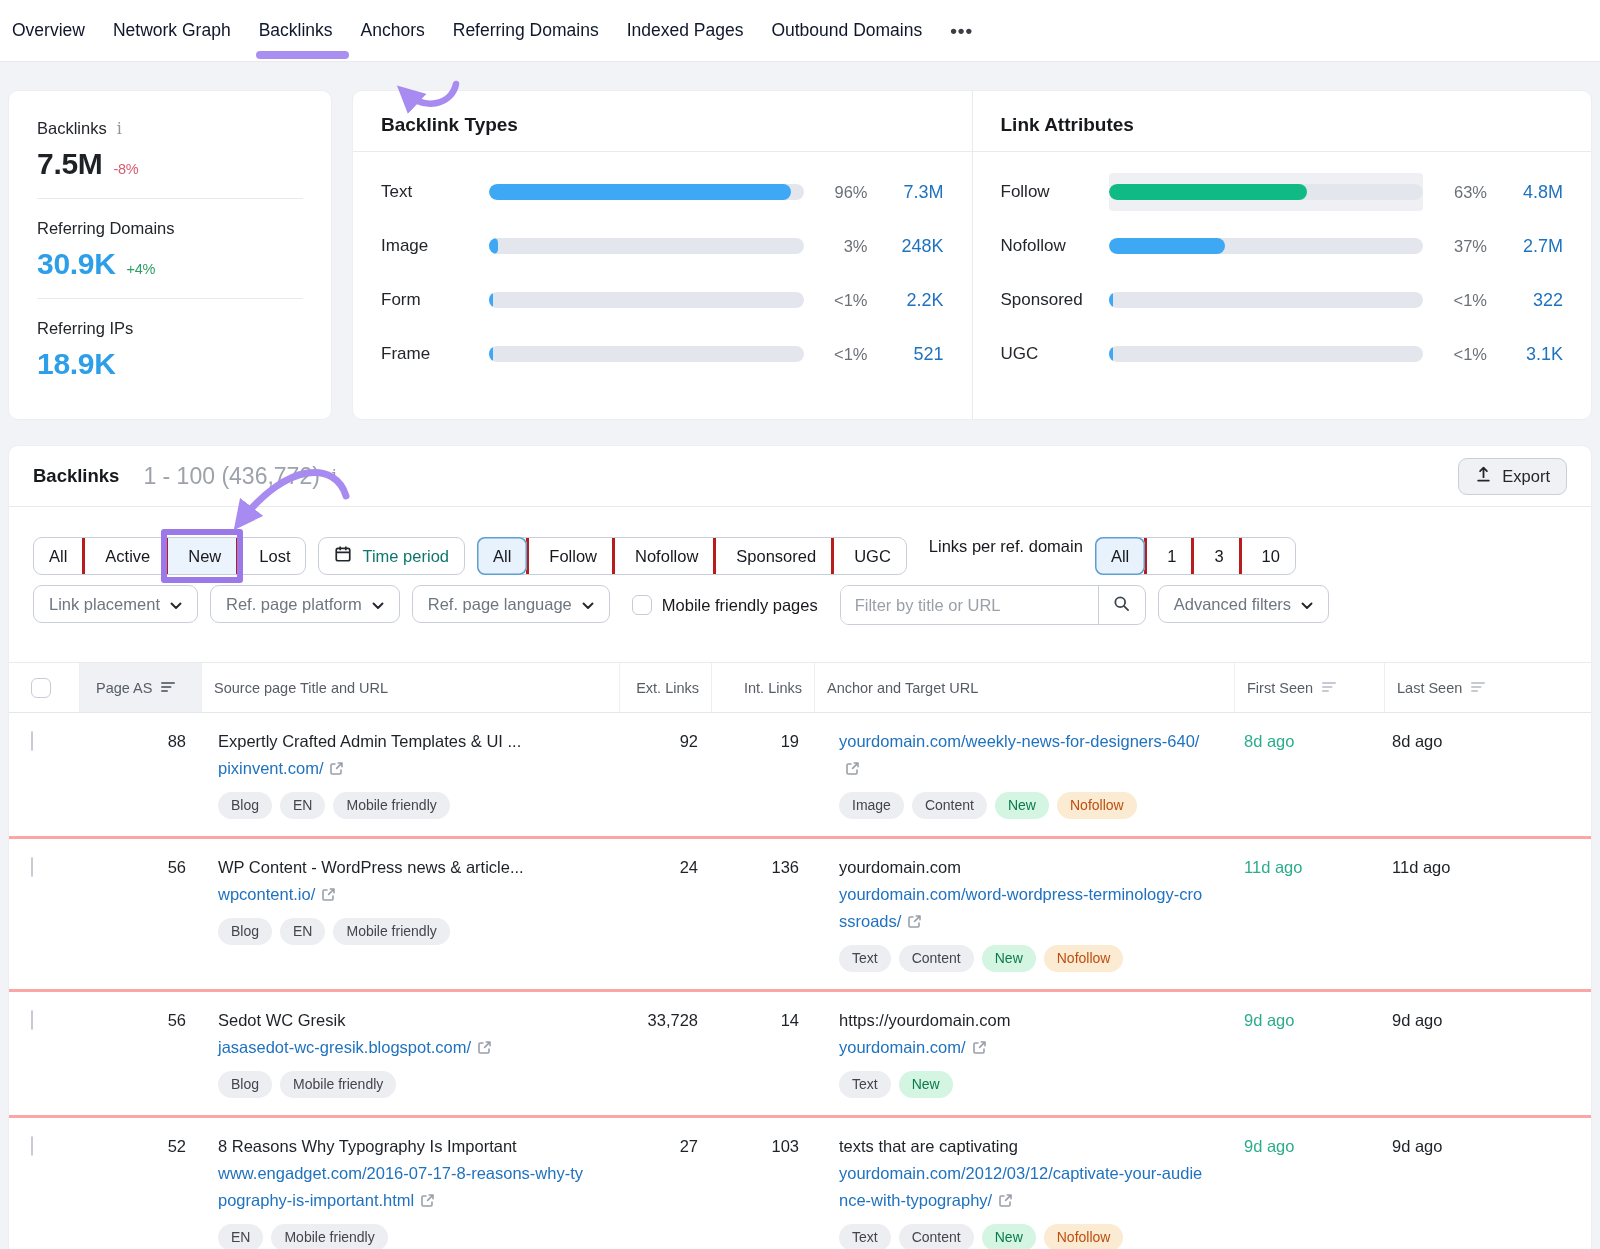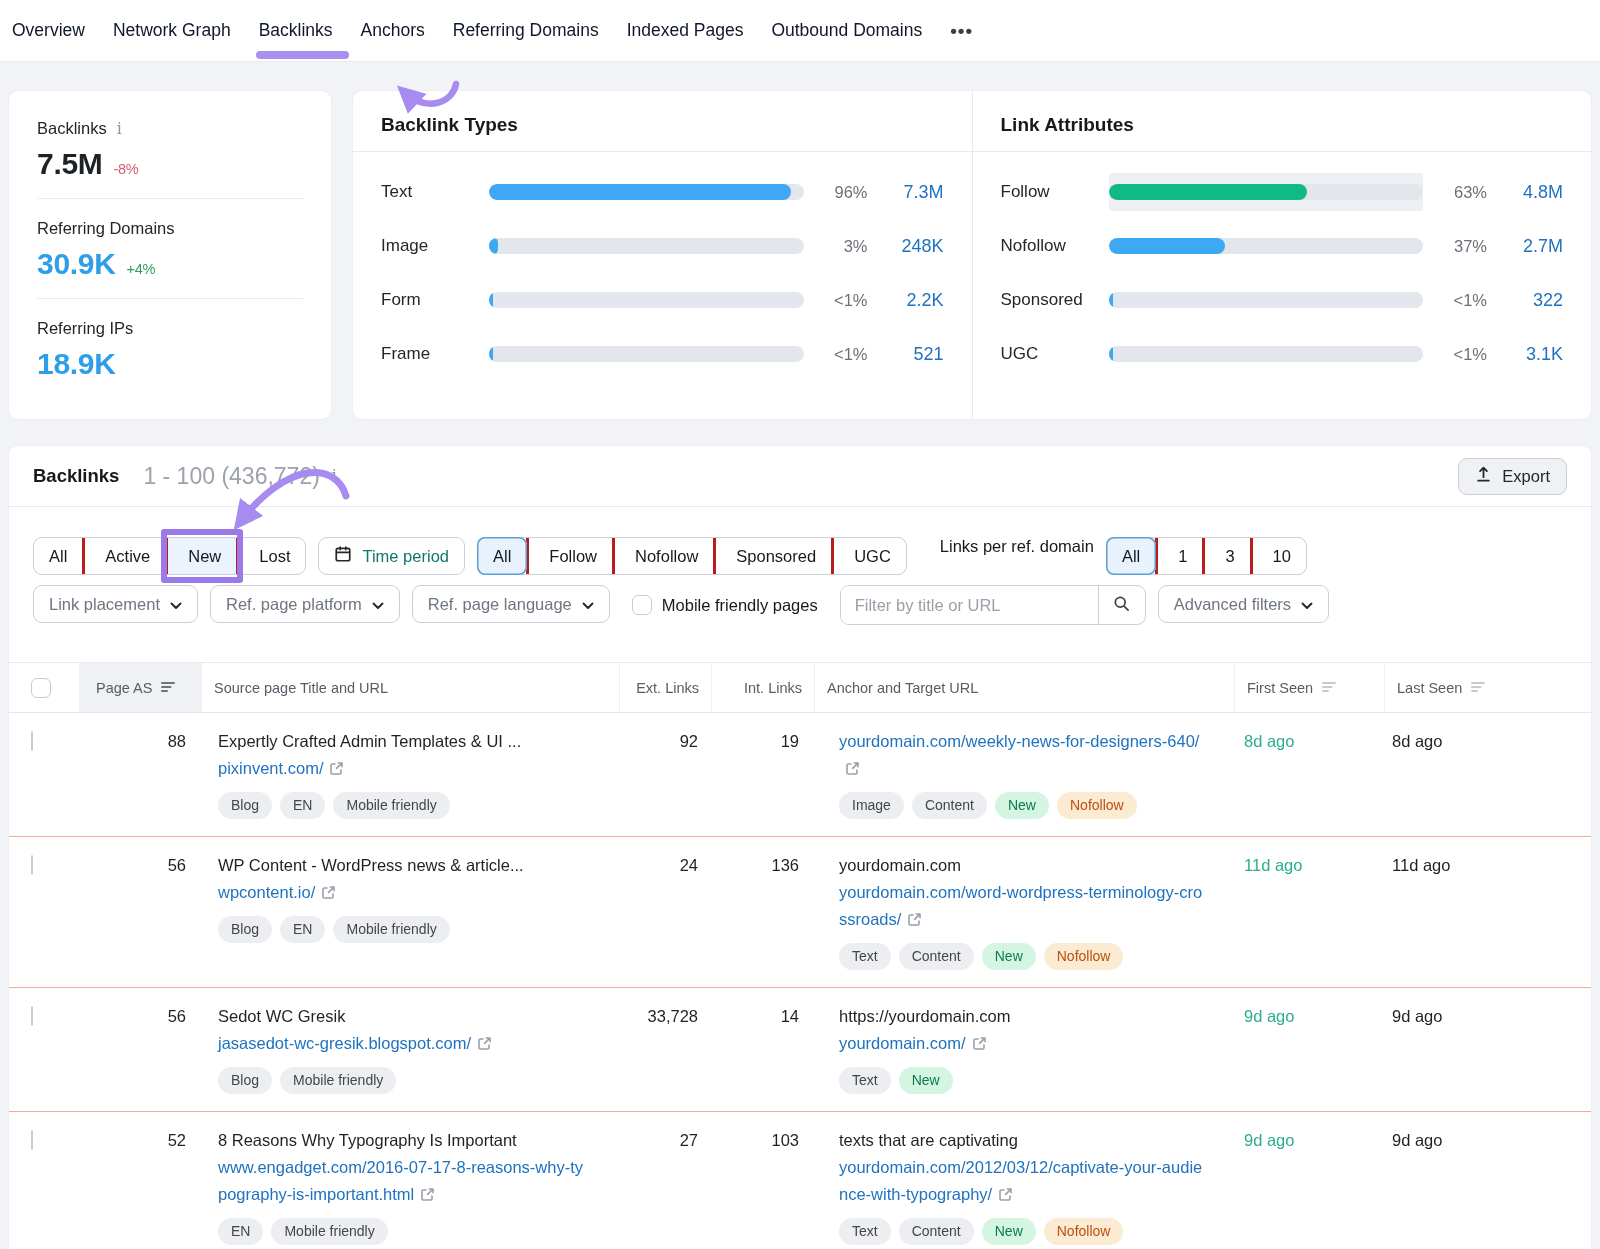--- a/index.html
+++ b/index.html
@@ -64,38 +64,38 @@
   .seg-item:last-child{border-radius:0 8px 8px 0;}
   .seg-item.selected{background:#E7F2FC;box-shadow:inset 0 0 0 1.5px #5E9FD2;border-radius:8px;margin:-1px;
       padding:0 16px;z-index:1;border-left-color:transparent;}
   .seg-item.hl{background:#EBF3FC;z-index:2;}
   .seg-item.annotated::after{content:'';position:absolute;left:-7px;right:-7px;top:-9px;bottom:-9px;
       border:6px solid #9C79E9;border-radius:3px;pointer-events:none;}
   .btn{display:inline-flex;align-items:center;gap:10px;height:38px;padding:0 15px;border:1px solid #C9CFD8;
       border-radius:9px;background:#fff;font-size:16.5px;box-sizing:border-box;cursor:pointer;white-space:nowrap;}
   .btn .muted{color:#0f766e;}
   .dd-label{color:#6E7680;}
-  .flabel{font-size:16.5px;color:#17191D;margin-left:21px;white-space:nowrap;}
+  .flabel{font-size:16.5px;color:#17191D;margin-left:10px;white-space:nowrap;}
   .checkbox{width:20px;height:20px;border:1.5px solid #C6CCD5;border-radius:6px;background:#fff;box-sizing:border-box;flex:none;cursor:pointer;}
   .cb-group{display:flex;align-items:center;gap:10px;margin-left:10px;}
   .search-box{display:flex;align-items:stretch;height:40px;width:306px;border:1px solid #C9CFD8;border-radius:9px;
       background:#fff;overflow:hidden;box-sizing:border-box;margin-left:10px;}
   .search-box input{border:none;outline:none;padding:0 14px;flex:1;min-width:0;font-size:16.5px;color:#17191D;font-family:inherit;}
   .search-box input::placeholder{color:#9AA0A8;}
   .search-btn{width:46px;border-left:1px solid #C9CFD8;display:flex;align-items:center;justify-content:center;cursor:pointer;}
 
   
   .table{margin-top:37px;}
   .tgrid{display:grid;grid-template-columns:70px 122px 418px 92px 103px 420px 150px auto;}
   .thead{border-top:1px solid #E9EBEF;border-bottom:1px solid #E3E6EA;height:49px;}
   .th{display:flex;align-items:center;gap:9px;font-size:14.5px;color:#565D66;padding:0 12px;border-left:1px solid #EDEFF2;min-width:0;}
   .th:first-child{border-left:none;padding-left:22px;}
   .th.shaded{background:#EFF1F4;padding-left:16px;}
   .th.right{justify-content:flex-end;}
-  .trow + .trow{border-top:1px solid #fca5a5;}
+  .trow + .trow{border-top:3px solid #fca5a5;}
   .td{padding-top:15px;padding-bottom:17px;font-size:16.5px;line-height:27px;min-width:0;}
   .td.check{padding-left:22px;}
   .td.pageas{text-align:right;padding-right:15px;color:#1E2227;}
   .td.ext{text-align:right;padding-right:13px;color:#1E2227;}
   .td.int{text-align:right;padding-right:15px;color:#1E2227;}
   .td.source{padding-left:17px;padding-right:28px;}
   .td.anchor{padding-left:25px;padding-right:24px;}
   .td.fs{padding-left:10px;color:#2BAC8C;}
   .td.ls{padding-left:8px;color:#1E2227;}
   .title-line{color:#1E2227;}

